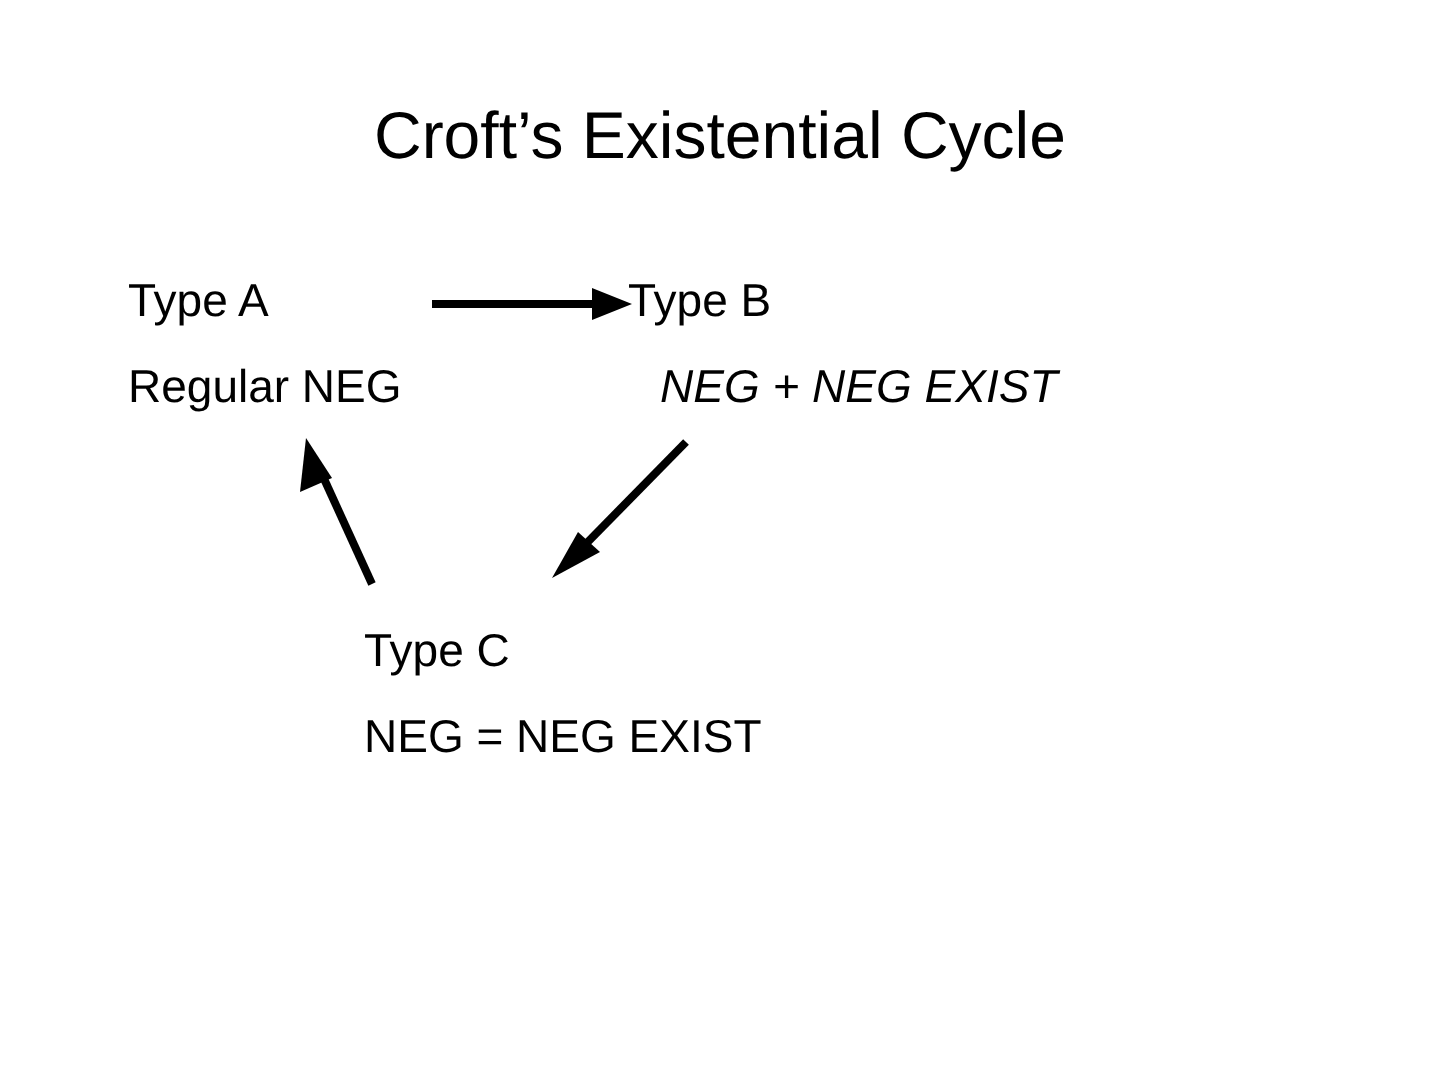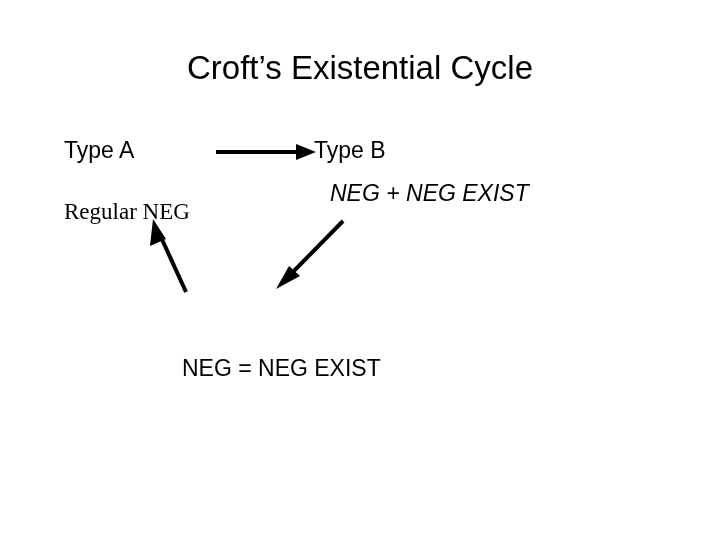--- a/index.html
+++ b/index.html
@@ -32,21 +32,21 @@
     white-space: nowrap;
   }
   .node-label {
     position: absolute;
     font-size: 23px;
     line-height: 31px;
     color: #000000;
     white-space: nowrap;
   }
   #type-a-name  { left: 64px;  top: 135px; }
-  #type-a-desc  { left: 64px;  top: 196px; font-family: Liberation Serif, serif; }
+  #type-a-desc  { left: 64px;  top: 178px; }
   #type-b-name  { left: 314px; top: 135px; }
   #type-b-desc  { left: 330px; top: 178px; font-style: italic; }
   #type-c-name  { left: 182px; top: 310px; }
   #type-c-desc  { left: 182px; top: 353px; text-align: center; }
 
   #arrows {
     position: absolute;
     left: 0;
     top: 0;
     width: 720px;
@@ -59,20 +59,21 @@
 <div id="slide">
 
   <div id="title">Croft’s Existential Cycle</div>
 
   <div class="node-label" id="type-a-name">Type A</div>
   <div class="node-label" id="type-a-desc">Regular NEG</div>
 
   <div class="node-label" id="type-b-name">Type B</div>
   <div class="node-label" id="type-b-desc">NEG + NEG EXIST</div>
 
+  <div class="node-label" id="type-c-name">Type C</div>
   <div class="node-label" id="type-c-desc">NEG = NEG EXIST</div>
 
   <svg id="arrows" viewBox="0 0 720 540">
 
     <g>
       <line x1="216" y1="152" x2="300" y2="152" stroke="#000000" stroke-width="4"></line>
       <polygon points="316,152 296,144 296,160" fill="#000000"></polygon>
     </g>
 
     <g>

